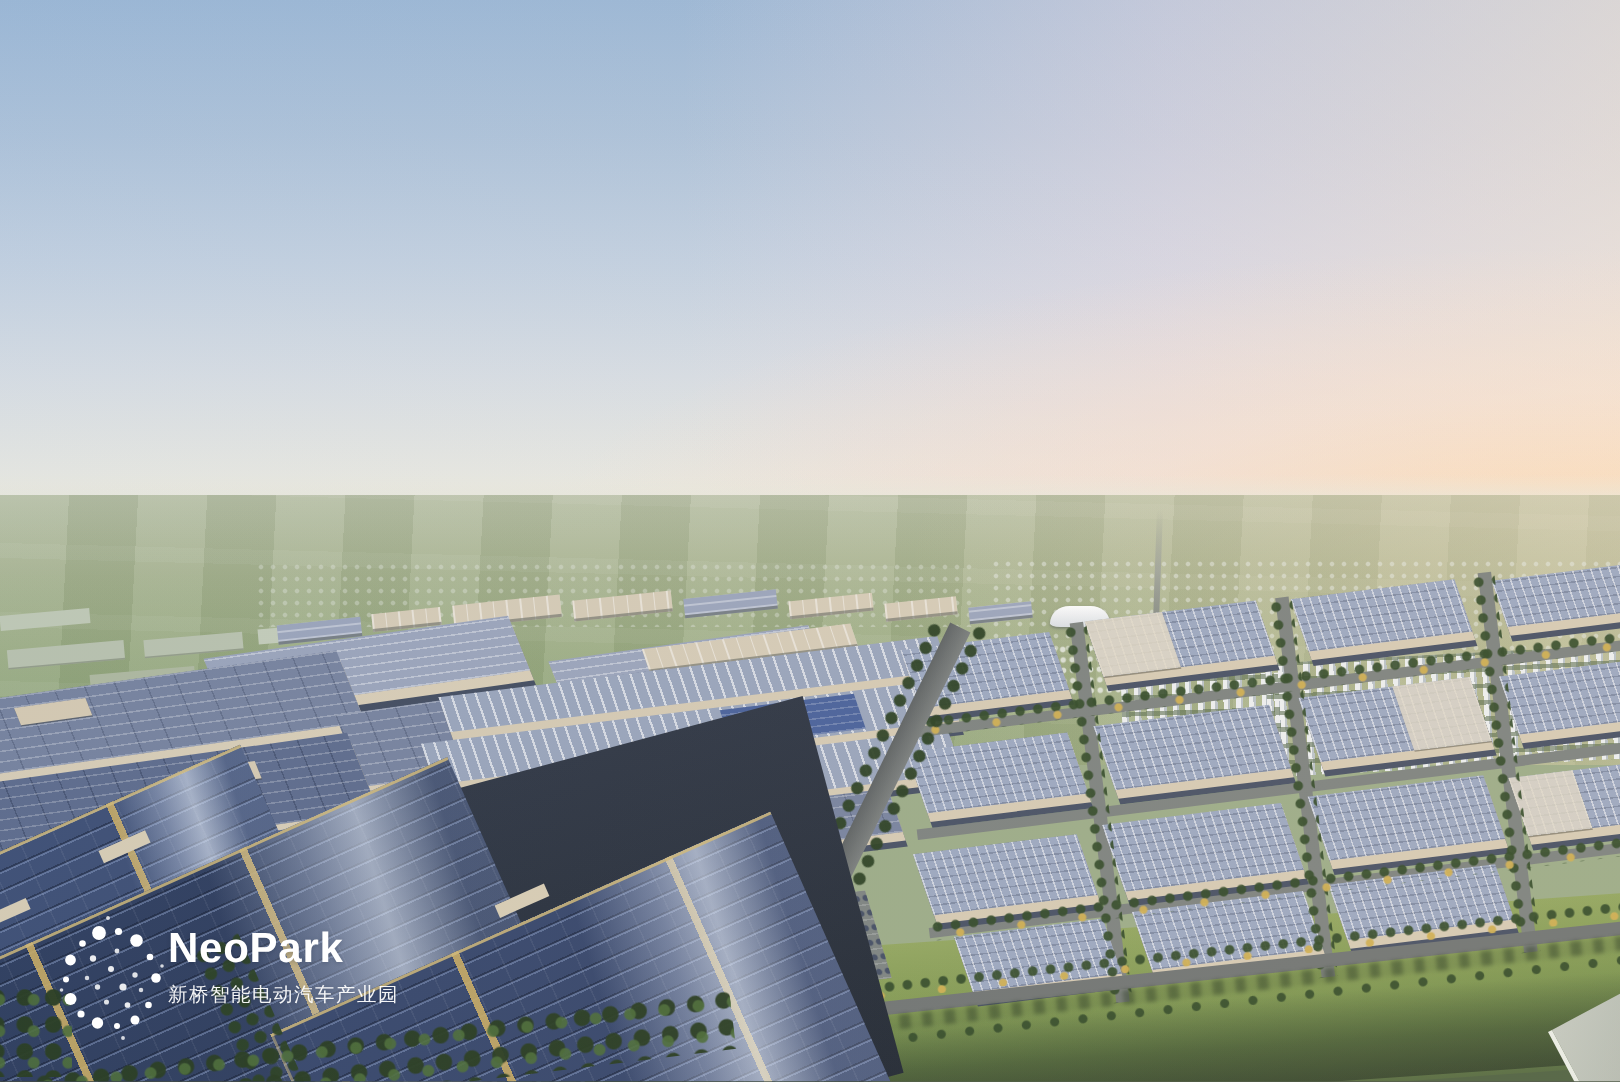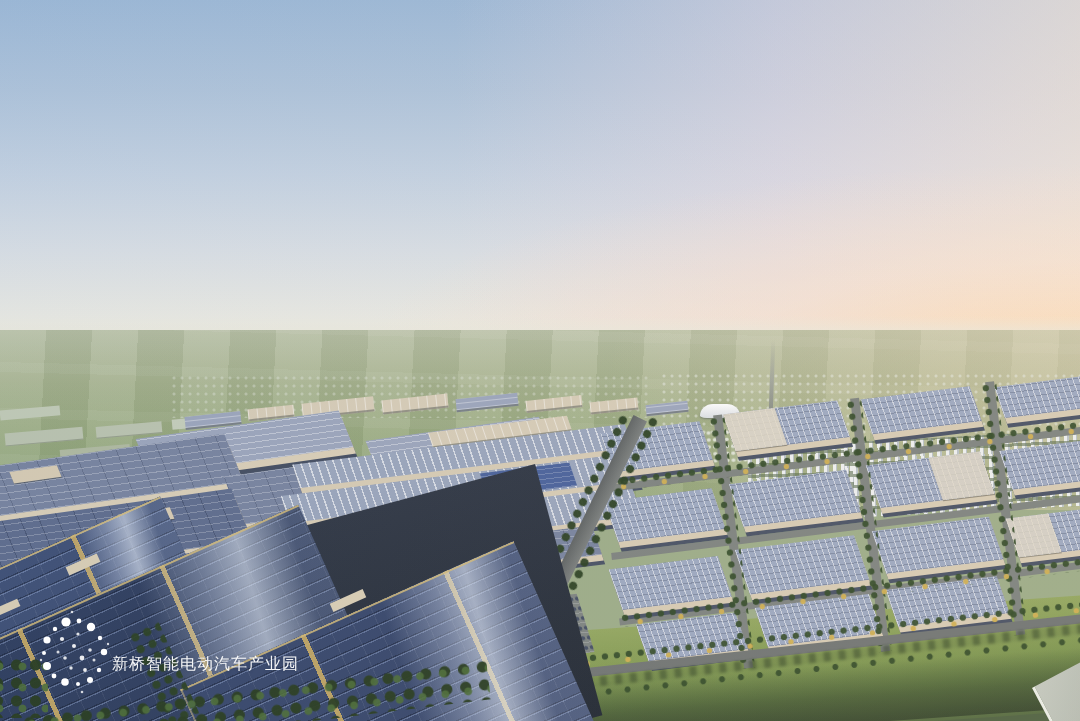--- a/index.html
+++ b/index.html
@@ -78,21 +78,21 @@
   .solar{background-color:#2d3c5d;background-image:
       linear-gradient(97deg, rgba(210,220,240,0) 56%, rgba(208,218,238,.38) 70%, rgba(230,238,250,.62) 79%, rgba(208,218,238,.15) 91%),
       linear-gradient(90deg, transparent 0 132px, rgba(201,171,98,.9) 132px 137px, transparent 137px 288px, rgba(201,171,98,.9) 288px 293px, transparent 293px),
       repeating-linear-gradient(90deg, rgba(255,255,255,.06) 0 1px, transparent 1px 23px),
       repeating-linear-gradient(0deg, rgba(150,170,210,.4) 0 1px, rgba(15,22,40,.42) 1.5px 2.5px, transparent 2.5px 12px);
     box-shadow:inset 0 2px 0 rgba(208,184,120,.85), inset 2px 0 0 rgba(208,184,120,.5);}
 
   
   .logo{left:38px;top:598px;width:300px;height:100px;z-index:60;}
   .logo .name{left:74px;top:18px;font-size:28px;font-weight:700;letter-spacing:.5px;color:#fff;text-shadow:0 1px 3px rgba(20,30,50,.25);}
-  .logo .sub{left:74px;top:56px;font-size:16px;letter-spacing:1px;color:rgba(255,255,255,.94);text-shadow:0 1px 3px rgba(20,30,50,.25);}
+  .logo .sub{left:74px;top:56px;font-size:13px;letter-spacing:1px;color:rgba(255,255,255,.94);text-shadow:0 1px 3px rgba(20,30,50,.25);}
   .grade{left:0;top:0;width:1080px;height:721px;z-index:50;pointer-events:none;
     background:linear-gradient(100deg, rgba(120,150,190,.05), rgba(255,220,190,.08) 85%);}
 </style>
 </head>
 <body>
 
 <div class="scene">
 
   <div class="sky"></div>
   <div class="haze"></div>
@@ -245,16 +245,17 @@
         <circle cx="33" cy="60" r="1.7" opacity=".85"></circle>
           <circle cx="47" cy="62" r="1.9" opacity=".9"></circle>
         <circle cx="56" cy="52" r="1.5" opacity=".8"></circle>
           <circle cx="20" cy="44" r="1.5" opacity=".8"></circle>
         <circle cx="70" cy="36" r="1.2" opacity=".8"></circle>
           <circle cx="3" cy="52" r="1.2" opacity=".8"></circle>
         <circle cx="34" cy="4" r="1.3" opacity=".8"></circle>
           <circle cx="44" cy="84" r="1.3" opacity=".8"></circle>
       </g>
     </svg>
+    <div class="name">NeoPark</div>
     <div class="sub">新桥智能电动汽车产业园</div>
   </div>
 
 </div>
 
 </body></html>

